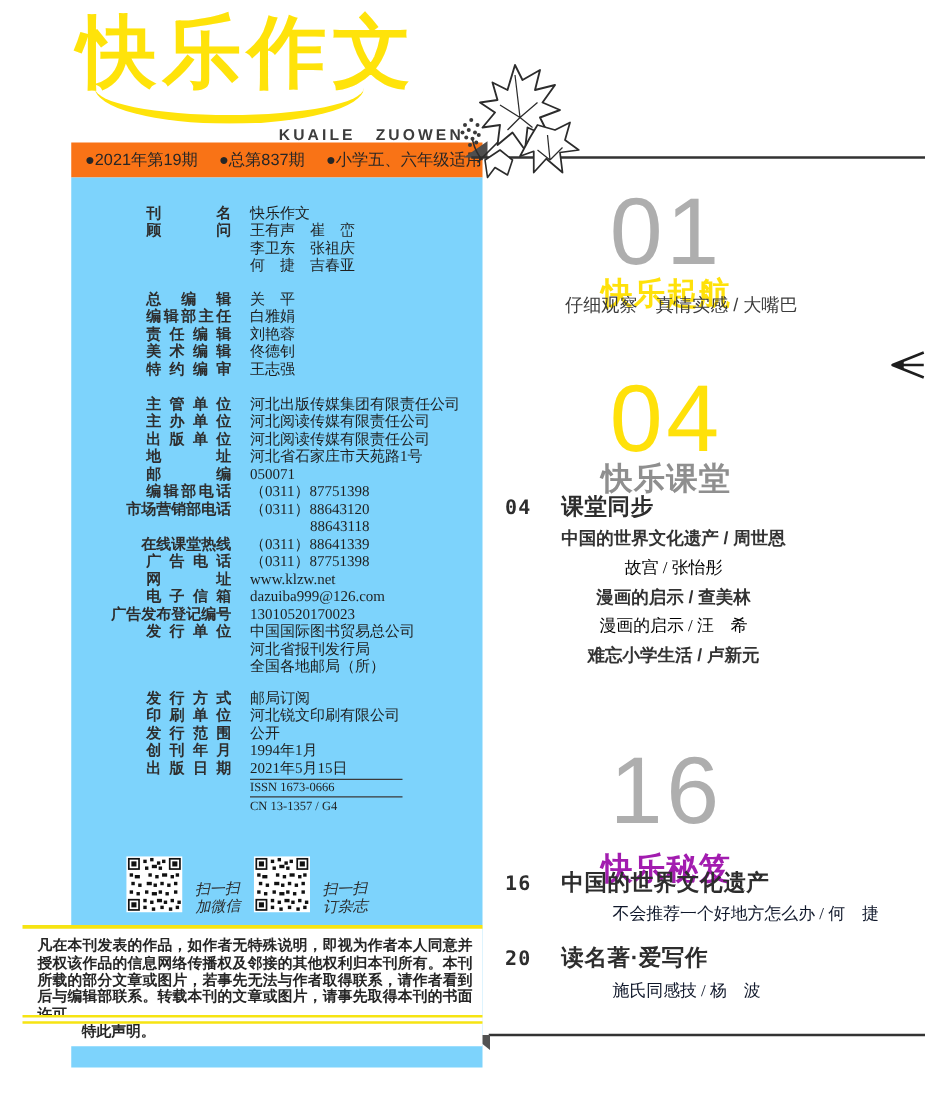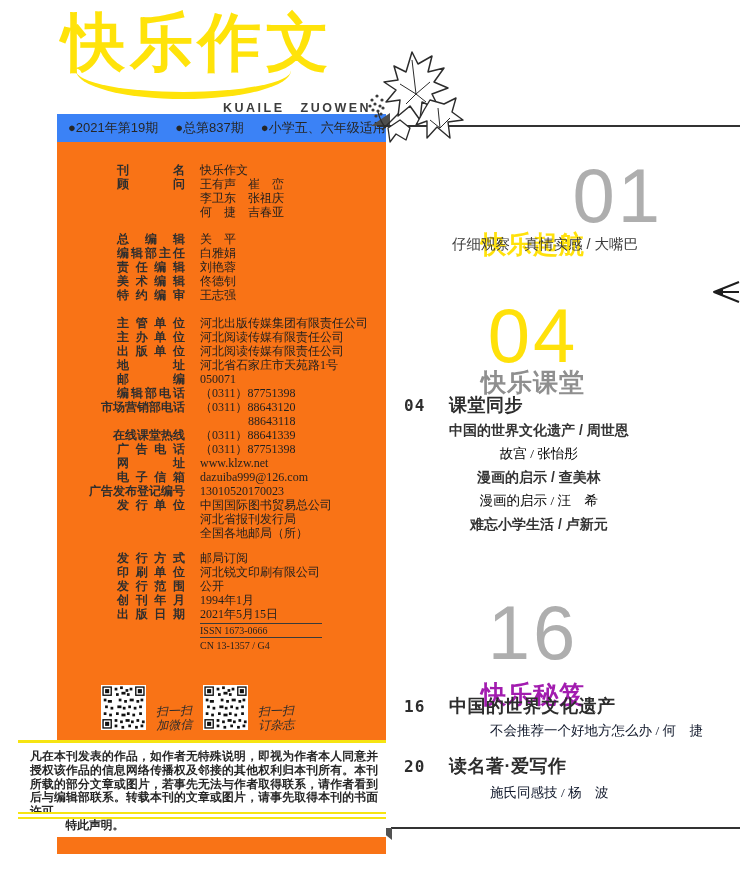--- a/index.html
+++ b/index.html
@@ -9,25 +9,25 @@
   
   .logo-cn{position:absolute;left:62px;top:8px;font-size:63px;line-height:1.1;
            font-weight:bold;color:#ffe30a;letter-spacing:5px;z-index:2;}
   .logo-swoosh{position:absolute;left:76px;top:42px;width:215px;height:50px;
            border-bottom:7px solid #ffe30a;border-radius:50%;z-index:1;}
   .logo-en{position:absolute;left:223px;top:101px;font-size:12.5px;font-weight:bold;
            letter-spacing:2.5px;word-spacing:10px;color:#3c3c3c;}
 
   
   .issue-bar{position:absolute;left:57px;top:114px;width:329px;height:28px;
-             background:#3b82f6;display:flex;align-items:center;gap:17px;
+             background:#f97316;display:flex;align-items:center;gap:17px;
              padding-left:11px;box-sizing:border-box;font-size:13px;color:#262626;}
 
   
-  .panel{position:absolute;left:57px;top:142px;width:329px;height:712px;background:#f97316;}
+  .panel{position:absolute;left:57px;top:142px;width:329px;height:712px;background:#7dd3fc;}
   .mast{position:absolute;left:0;top:21px;width:100%;font-size:12px;color:#2e2e2e;}
   .mgroup{margin:0 0 13px 0;}
   .mg2{margin-bottom:14px;} .mg3{margin-bottom:11px;} .mg4{margin-bottom:2px;}
   .mrow{display:flex;height:14px;line-height:14px;}
   .labcell{width:128px;text-align:right;flex:none;}
   .lab{display:inline-block;min-width:68px;font-weight:bold;color:#2e2e2e;
        text-align:justify;text-align-last:justify;}
   .val{margin-left:15px;color:#1f1f1f;white-space:nowrap;
        font-family:"Liberation Serif","DejaVu Serif",serif;}
   .issn-box{margin-left:143px;width:122px;border-top:1px solid #3a3a3a;
@@ -61,21 +61,21 @@
   .leaf{position:absolute;left:360px;top:48px;z-index:2;}
   .arrow-doodle{position:absolute;left:705px;top:277px;}
 
   
   .sec-head{position:absolute;width:260px;text-align:center;}
   .sec-head .num{font-size:76px;line-height:72px;letter-spacing:3px;font-weight:400;
                  font-family:"Liberation Sans",sans-serif;}
   .sec-head .ttl{position:absolute;left:50%;transform:translateX(-50%);white-space:nowrap;
                  font-size:25px;font-weight:bold;letter-spacing:1px;
                  text-shadow:-1px -1px 0 #fff,1px -1px 0 #fff,-1px 1px 0 #fff,1px 1px 0 #fff;margin-top:35px;}
-  .s1{left:403px;top:160px;text-align:right;} .s1 .num{color:#aeaeae;} .s1 .ttl{top:33px;color:#ffe10a;}
+  .s1{left:403px;top:150px;} .s1 .num{color:#aeaeae;} .s1 .ttl{top:33px;color:#ffe10a;}
   .s2{left:403px;top:300px;} .s2 .num{color:#ffe10a;} .s2 .ttl{top:31px;color:#8f8f8f;}
   .s3{left:403px;top:597px;} .s3 .num{color:#aeaeae;} .s3 .ttl{top:46px;color:#a21caf;text-align:right;}
 
   .s1-entry{position:absolute;left:452px;top:235px;font-size:14.5px;color:#3c3c3c;}
 
   .toc-heading{position:absolute;display:flex;align-items:baseline;}
   .toc-heading .pg{font-family:"DejaVu Sans Mono","Liberation Mono",monospace;font-weight:bold;
                    font-size:16px;letter-spacing:1px;color:#2d2d2d;width:45px;flex:none;}
   .toc-heading .t{font-size:18px;font-weight:bold;color:#2d2d2d;letter-spacing:0.5px;}
   .h-s2{left:404px;top:393px;}

